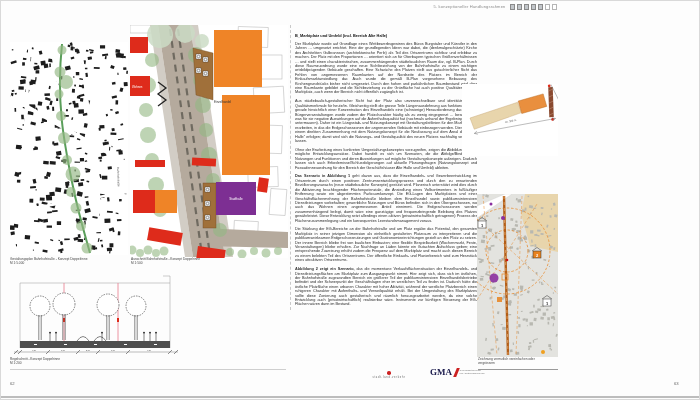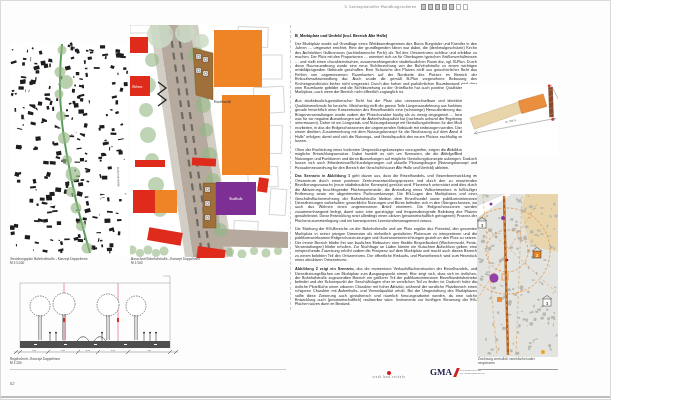--- a/index.html
+++ b/index.html
@@ -1,16 +1,16 @@
 <!DOCTYPE html>
 <html lang="de" style="--orange: #ef8427; --red: #de2b1b; --purple: #7d2f93; --brown: #a0703a; --tree_green: #93b883; --pale_green: #ccdcc6; --corridor_green: #5a9e5a; --road: #b5aa9d; --sidewalk: #d2cdc5; --map_orange: #e8821e; --street_orange: #b35e17; --beige: #e8d5ac; --marker_purple: #8b2fa0; --logo_red: #cc2222; --gma_navy: #1b1b4d; --pink_line: #e7798a;"><head>
 <meta charset="utf-8">
 <style>
   html,body{margin:0;padding:0;background:#fff;}
-  #screen{position:relative;width:611px;height:400px;background:#fdfdfd;overflow:hidden;
+  #screen{position:relative;width:700px;height:400px;background:#fdfdfd;overflow:hidden;
           font-family:"Liberation Sans",sans-serif;color:#222;}
   .abs{position:absolute;}
   .frame{position:absolute;inset:0;border:1px solid #d9d9d9;pointer-events:none;}
   .bottom-shadow{left:0;top:396px;width:700px;height:2px;background:#bdbdbd;}
 
   
   .runhead{top:4px;right:143px;display:flex;align-items:center;gap:4px;}
   .runhead .title{font-size:4px;color:#8a8a8a;letter-spacing:.2px;white-space:nowrap;}
   .sqrow{display:flex;gap:1.5px;}
   .sq{width:5.5px;height:5.5px;border:1px solid #8a8a8a;background:#c2c6ca;box-sizing:border-box;}

